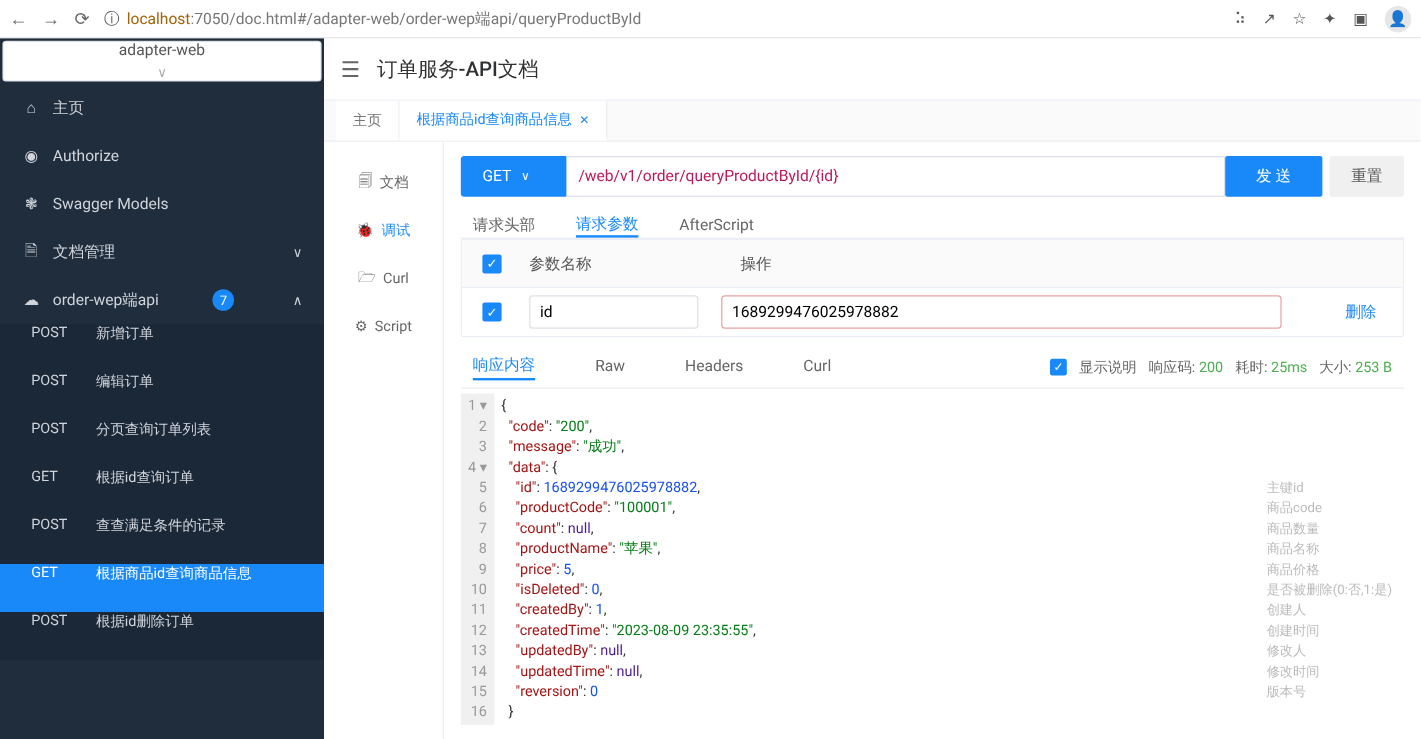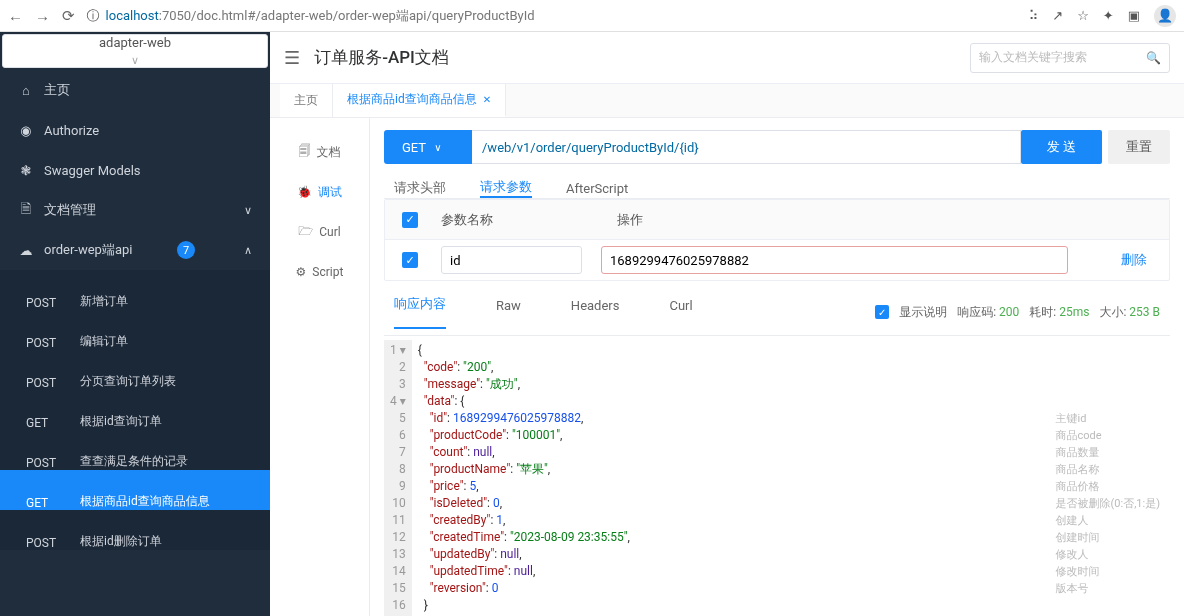--- a/index.html
+++ b/index.html
@@ -3,36 +3,36 @@
 <meta charset="utf-8">
 <style>
 * { margin: 0; padding: 0; box-sizing: border-box; font-family: -apple-system, BlinkMacSystemFont, "Segoe UI", Roboto, "Helvetica Neue", Arial, sans-serif; }
 body { width: 1184px; height: 616px; overflow: hidden; background: #fff; }
 
 
 .browser-bar { height: 32px; display: flex; align-items: center; padding: 0 8px; gap: 12px; border-bottom: 1px solid #e0e0e0; background: #fff; font-size: 13px; color: #555; }
 .browser-bar .nav-btn { cursor: pointer; color: #666; font-size: 15px; }
 .browser-bar .url-wrap { display: flex; align-items: center; gap: 6px; flex: 1; }
 .browser-bar .url { flex: 1; }
-.browser-bar .url .host { color: #0369a1; }
+.browser-bar .url .host { color: #a16207; }
 .browser-bar .url .path { color: #777; }
 .browser-bar .right-icons { display: flex; gap: 14px; align-items: center; color: #555; }
 .browser-bar .avatar { width: 22px; height: 22px; border-radius: 50%; background: #e6e6e6; display: flex; align-items: center; justify-content: center; font-size: 13px; }
 
 .app { display: flex; height: calc(616px - 32px); }
 
 
 .sidebar { width: 270px; background: #1f2d3d; color: #c0c4cc; display: flex; flex-direction: column; font-size: 13px; }
 .sidebar .project-select { margin: 2px; background: #fff; border: 1px solid #dcdfe6; border-radius: 3px; height: 34px; display: flex; align-items: center; justify-content: space-between; padding: 0 10px; color: #555; cursor: pointer; flex-direction: column; }
 .side-item { display: flex; align-items: center; height: 40px; padding: 0 18px; gap: 10px; cursor: pointer; color: #d0d4db; }
 .side-item .icon { width: 16px; text-align: center; font-size: 13px; }
 .side-item .caret { margin-left: auto; font-size: 11px; }
 .side-item .badge { margin-left: auto; background: #1989fa; color: #fff; border-radius: 50%; width: 18px; height: 18px; font-size: 11px; display: flex; align-items: center; justify-content: center; margin-right: 4px; }
 .api-list { background: #1b2838; }
-.api-item { display: flex; align-items: flex-end; height: 40px; padding: 0 18px 0 26px; gap: 14px; cursor: pointer; color: #d0d4db; font-size: 12px; }
+.api-item { display: flex; align-items: flex-start; height: 40px; padding: 0 18px 0 26px; gap: 14px; cursor: pointer; color: #d0d4db; font-size: 12px; }
 .api-item.active { background: #1989fa; color: #fff; }
 .api-item .method { width: 40px; font-size: 12px; }
 
 
 .main { flex: 1; background: #fff; display: flex; flex-direction: column; overflow: hidden; }
 .topbar { height: 52px; display: flex; align-items: center; padding: 0 14px; gap: 14px; border-bottom: 1px solid #ebeef5; }
 .topbar .menu-icon { font-size: 18px; color: #666; cursor: pointer; }
 .topbar .title { font-size: 17px; font-weight: 500; color: #303133; }
 .topbar .search { margin-left: auto; border: 1px solid #dcdfe6; border-radius: 3px; height: 30px; width: 200px; padding: 0 8px; font-size: 12px; color: #999; display: flex; align-items: center; justify-content: space-between; }
 
@@ -46,22 +46,22 @@
 
 .subnav { width: 100px; border-right: 1px solid #eaecef; padding-top: 14px; }
 .subnav-item { height: 40px; display: flex; align-items: center; justify-content: center; gap: 6px; font-size: 12px; color: #666; cursor: pointer; }
 .subnav-item.active { color: #1989fa; }
 .subnav-item .icon { font-size: 12px; }
 
 .panel { flex: 1; padding: 12px 14px; overflow: hidden; display: flex; flex-direction: column; }
 
 .req-row { display: flex; gap: 0; height: 34px; margin-bottom: 14px; }
 .req-row .method-sel { background: #1989fa; color: #fff; display: flex; align-items: center; padding: 0 18px; gap: 8px; font-size: 13px; border-radius: 3px 0 0 3px; cursor: pointer; min-width: 88px; }
-.req-row .url-input { flex: 1; border: 1px solid #dcdfe6; border-left: none; padding: 13px 10px; font-size: 13px; color: #0369a1; display: flex; align-items: center; }
-.req-row .send-btn { background: #1989fa; color: #fff; padding: 0 26px; display: flex; align-items: center; font-size: 13px; cursor: pointer; margin-left: 0; border-radius: 2px; }
+.req-row .url-input { flex: 1; border: 1px solid #dcdfe6; border-left: none; padding: 0 10px; font-size: 13px; color: #be185d; display: flex; align-items: center; }
+.req-row .send-btn { background: #1989fa; color: #fff; padding: 12px 26px; display: flex; align-items: center; font-size: 13px; cursor: pointer; margin-left: 0; border-radius: 2px; }
 .req-row .reset-btn { background: #f0f0f0; color: #555; padding: 0 18px; display: flex; align-items: center; font-size: 13px; cursor: pointer; margin-left: 6px; border-radius: 2px; }
 
 .param-tabs { display: flex; gap: 34px; height: 34px; border-bottom: 1px solid #eaecef; font-size: 13px; padding-left: 10px; }
 .param-tab { display: flex; align-items: center; color: #666; cursor: pointer; }
 .param-tab.active { color: #1989fa; border-bottom: 2px solid #1989fa; }
 
 .body-type { display: flex; gap: 26px; padding: 10px 10px; font-size: 13px; color: #555; }
 .body-type label { display: flex; align-items: center; gap: 5px; cursor: pointer; }
 .radio { width: 13px; height: 13px; border: 1px solid #bbb; border-radius: 50%; display: inline-flex; align-items: center; justify-content: center; }
 .radio.checked { border-color: #1989fa; }
@@ -72,21 +72,21 @@
 .param-table .thead { background: #fafafa; border-bottom: 1px solid #ebeef5; }
 .param-table .cell-chk { width: 50px; display: flex; justify-content: center; }
 .param-table .cell-name { width: 160px; padding: 0 6px; }
 .param-table .cell-val { flex: 1; padding: 0 6px; }
 .param-table .cell-act { width: 70px; text-align: center; color: #1989fa; cursor: pointer; }
 .param-table input[type=text] { width: 95%; height: 28px; border: 1px solid #dcdfe6; border-radius: 3px; padding: 0 8px; font-size: 13px; }
 .param-table input.val { border-color: #e6a1a1; }
 .chk { width: 16px; height: 16px; background: #1989fa; border-radius: 2px; display: inline-flex; align-items: center; justify-content: center; color: #fff; font-size: 11px; }
 
 .resp-tabs { display: flex; gap: 50px; padding: 14px 10px 6px; font-size: 13px; border-bottom: 1px solid #eaecef; align-items: center; }
-.resp-tab { color: #666; cursor: pointer; padding-bottom: 14px; }
+.resp-tab { color: #666; cursor: pointer; padding-bottom: 2px; }
 .resp-tab.active { color: #1989fa; border-bottom: 2px solid #1989fa; }
 .resp-meta { margin-left: auto; display: flex; gap: 10px; font-size: 12px; align-items: center; color: #666; }
 .resp-meta .g { color: #4caf50; }
 .chk2 { width: 14px; height: 14px; background: #1989fa; border-radius: 2px; display: inline-flex; align-items: center; justify-content: center; color: #fff; font-size: 10px; }
 
 .code-area { display: flex; font-family: Consolas, Monaco, monospace; font-size: 12px; line-height: 17px; margin-top: 4px; position: relative; }
 .gutter { background: #f0f0f0; color: #999; text-align: right; padding: 2px 6px; user-select: none; }
 .gutter div { height: 17px; }
 .code { padding: 2px 6px; flex: 1; white-space: pre; color: #333; }
 .code .k { color: #a31515; }
@@ -180,24 +180,20 @@
           <span class="method">POST</span>
           <span>根据id删除订单</span>
         </div>
       </div>
   </div>
 
   <div class="main">
     <div class="topbar">
       <span class="menu-icon">☰</span>
       <span class="title">订单服务-API文档</span>
-      <div class="search">
-        <span style="color:#bbb">输入文档关键字搜索</span>
-        <span>🔍</span>
-      </div>
     </div>
 
     <div class="tabs" id="tabs">
         <div class="tab">
           <span>主页</span>
         </div>
         <div class="tab active">
           <span>根据商品id查询商品信息</span>
           <span class="close">✕</span>
         </div>

